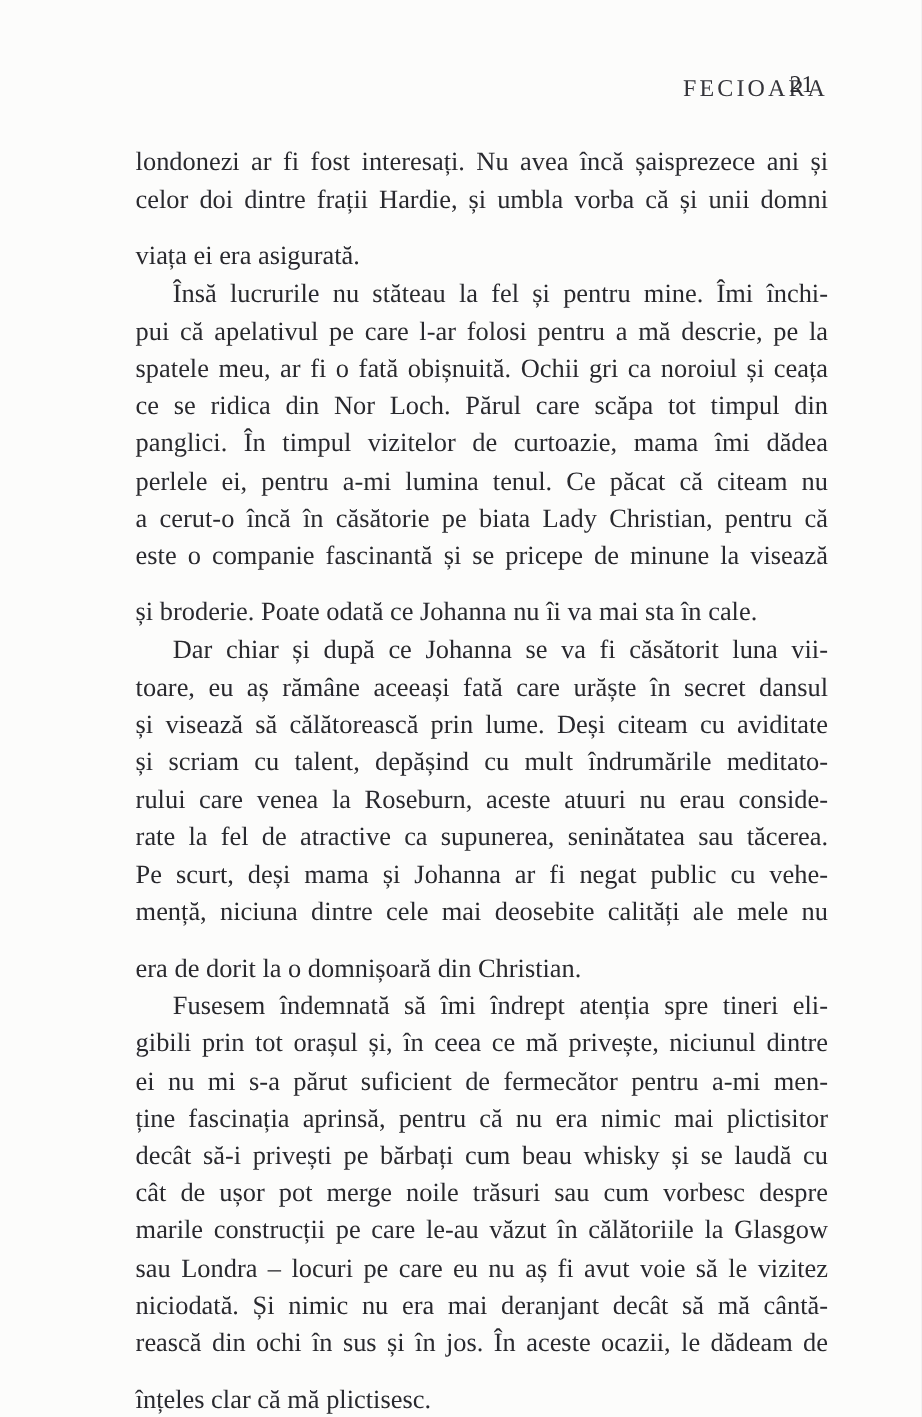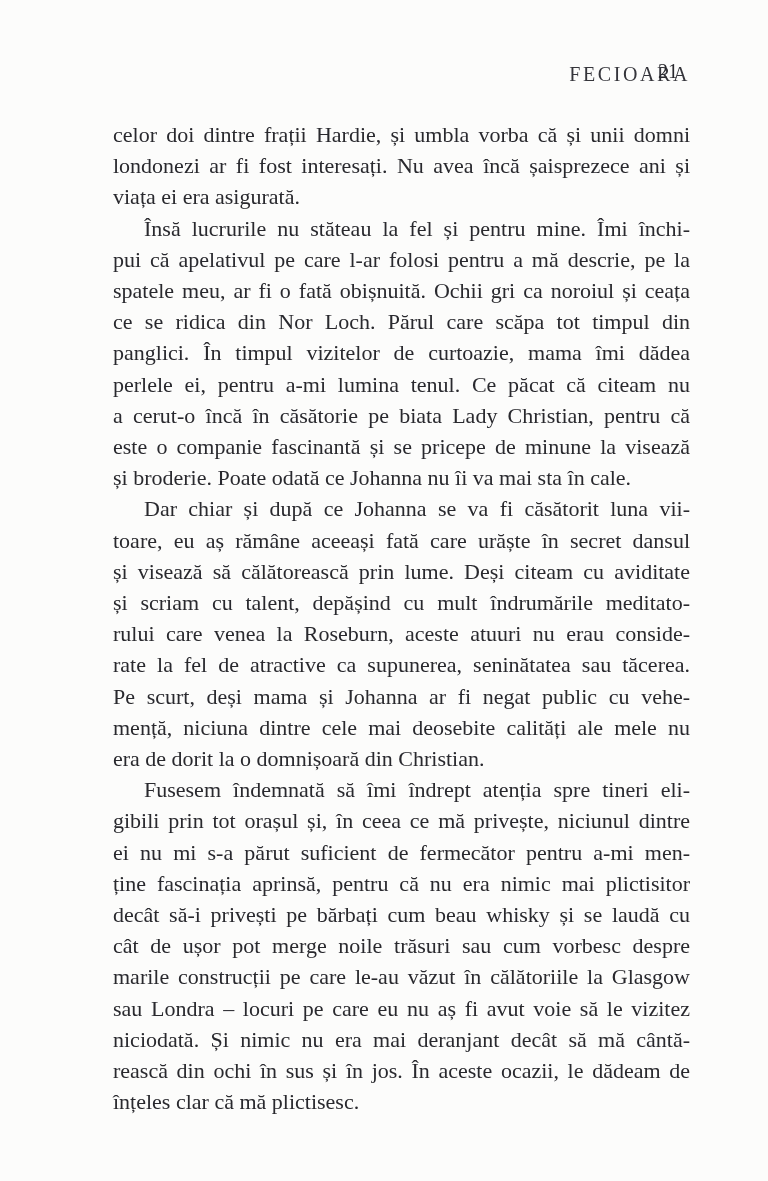--- a/index.html
+++ b/index.html
@@ -49,40 +49,41 @@
     font-size:22px;
     line-height:31.2px;
   }
   .line{
     text-align:justify;
     text-align-last:justify;
     white-space:normal;
   }
   .line.para-end{
     text-align-last:left;
+    margin-top:16px;
   }
   .line.indent{
     text-indent:31px;
   }
   .em{
   }
 </style>
 </head>
 <body>
 
 <div class="page">
   <header class="running-head">
     <span class="chapter-title">FECIOARA</span>
     <span class="page-number">21</span>
   </header>
 
   <main class="text-block" id="text-block">
       <div class="paragraph">
+        <div class="line"><span>londonezi ar fi fost interesați. Nu avea încă șaisprezece ani și</span></div>
         <div class="line"><span>celor doi dintre frații Hardie, și umbla vorba că și unii domni</span></div>
-        <div class="line"><span>londonezi ar fi fost interesați. Nu avea încă șaisprezece ani și</span></div>
         <div class="line para-end"><span>viața ei era asigurată.</span></div>
       </div>
       <div class="paragraph">
         <div class="line indent"><span>Însă lucrurile nu stăteau la fel și pentru mine. Îmi închi-</span></div>
         <div class="line"><span>pui că apelativul pe care l-ar folosi pentru a mă descrie, pe la</span></div>
         <div class="line"><span>spatele meu, ar fi o fată </span><span class="em">obișnuită</span><span>. Ochii gri ca noroiul și ceața</span></div>
         <div class="line"><span>ce se ridica din Nor Loch. Părul care scăpa tot timpul din</span></div>
         <div class="line"><span>panglici. În timpul vizitelor de curtoazie, mama îmi dădea</span></div>
         <div class="line"><span>perlele ei, pentru a-mi lumina tenul. </span><span class="em">Ce păcat că citeam nu</span></div>
         <div class="line"><span class="em">a cerut-o încă în căsătorie pe biata Lady Christian, pentru că</span></div>

